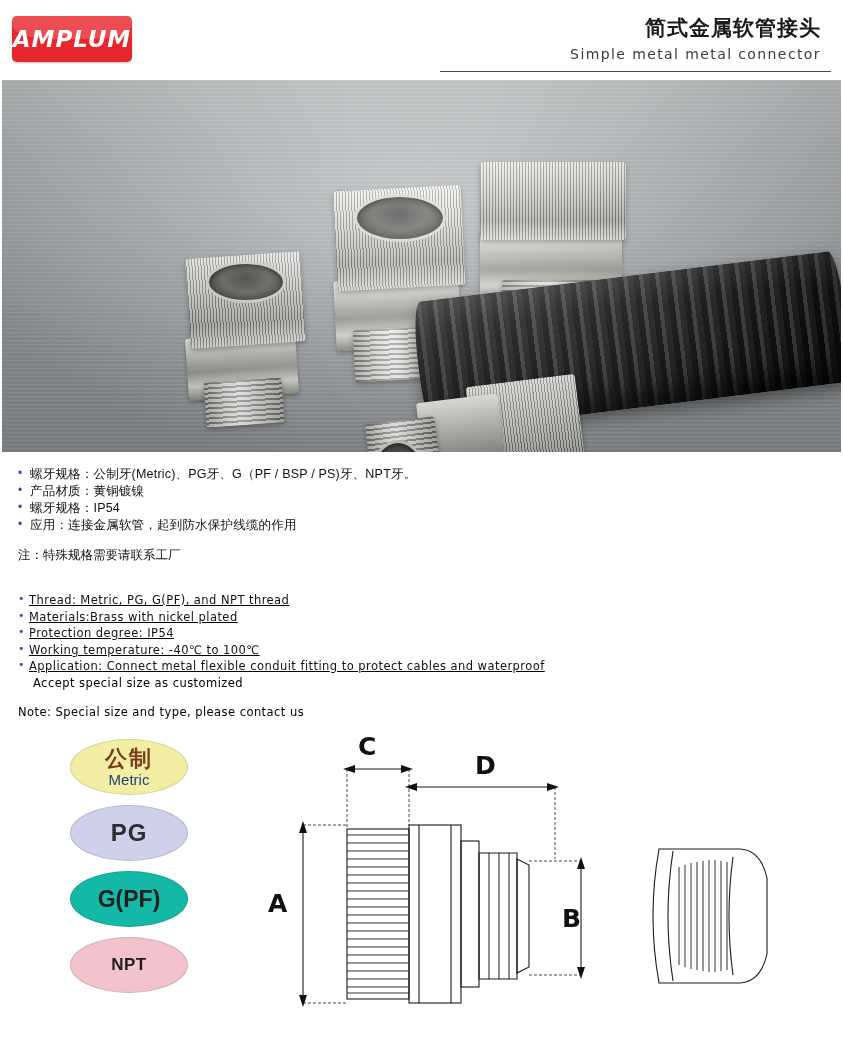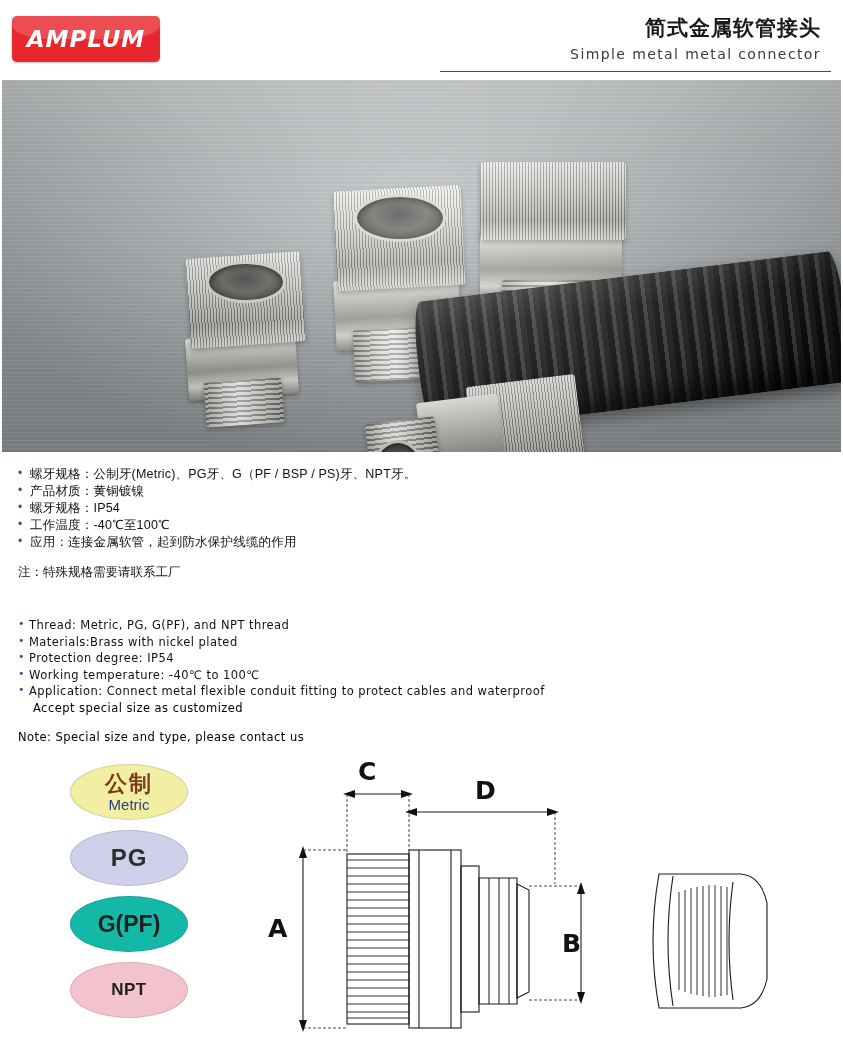--- a/index.html
+++ b/index.html
@@ -18,21 +18,21 @@
   .header {
     position: relative;
     height: 80px;
     padding: 0 12px;
     display: flex;
     align-items: flex-start;
     justify-content: space-between;
   }
   .logo {
     margin-top: 16px;
-    width: 148px;
+    width: 120px;
     height: 46px;
     background: #e8262d;
     border-radius: 5px;
     position: relative;
     display: flex;
     align-items: center;
     justify-content: center;
     box-shadow: 0 1px 2px rgba(0,0,0,.25);
   }
   .logo::before {
@@ -160,21 +160,21 @@
     position: absolute;
     left: 0; top: -1px;
     color: #2c4fb0;
     font-size: 12px;
   }
   .note-cn {
     font-size: 12.5px;
     margin: 13px 0 0 0;
     color: #111;
   }
-  .en-list { margin-top: 36px; }
+  .en-list { margin-top: 28px; text-decoration: underline; }
   .en-list li {
     font-family: "DejaVu Sans", sans-serif;
     font-size: 11.5px;
     line-height: 16.5px;
     color: #111;
     padding-left: 11px;
     position: relative;
     letter-spacing: .45px;
   }
   .en-list li::before {
@@ -282,21 +282,20 @@
   <div class="conn bore" style="left:371px;top:360px;width:50px;height:56px;"></div>
 
   <div class="vign"></div>
 </div>
 
 <div class="specs">
   <ul class="cn-list">
     <li>螺牙规格：公制牙(Metric)、PG牙、G（PF / BSP / PS)牙、NPT牙。</li>
     <li>产品材质：黄铜镀镍</li>
     <li>螺牙规格：IP54</li>
-    <li>工作温度：-40℃至100℃</li>
     <li>应用：连接金属软管，起到防水保护线缆的作用</li>
   </ul>
   <p class="note-cn">注：特殊规格需要请联系工厂</p>
 
   <ul class="en-list">
     <li>Thread: Metric, PG, G(PF), and NPT thread</li>
     <li>Materials:Brass with nickel plated</li>
     <li>Protection degree: IP54</li>
     <li>Working temperature: -40℃ to 100℃</li>
     <li>Application: Connect metal flexible conduit fitting to protect cables and waterproof</li>

